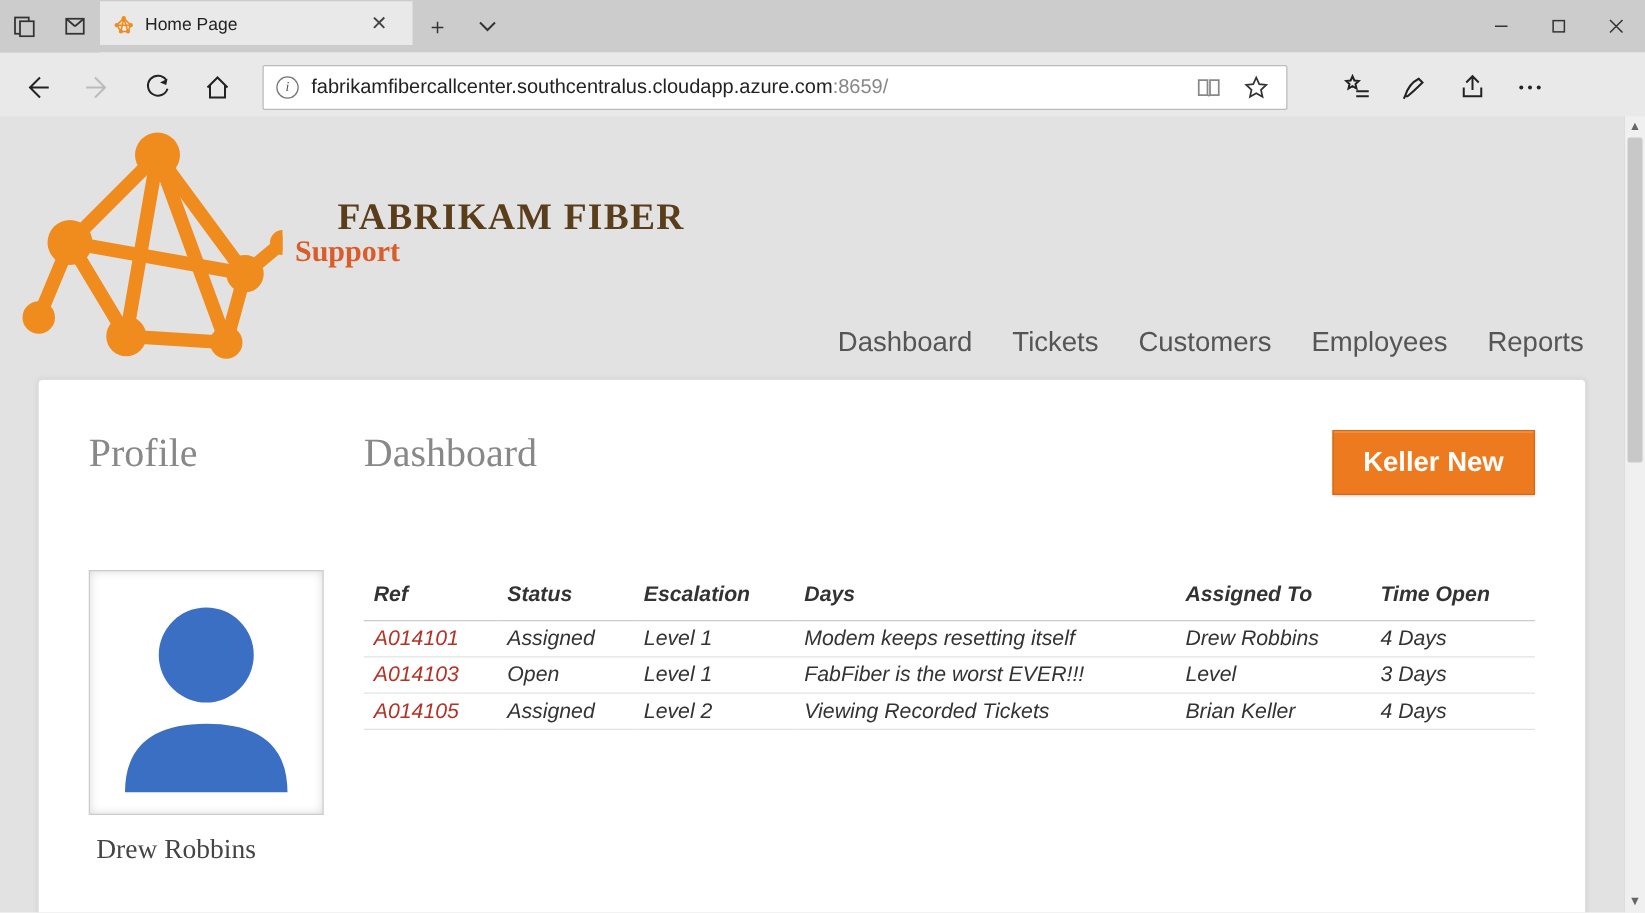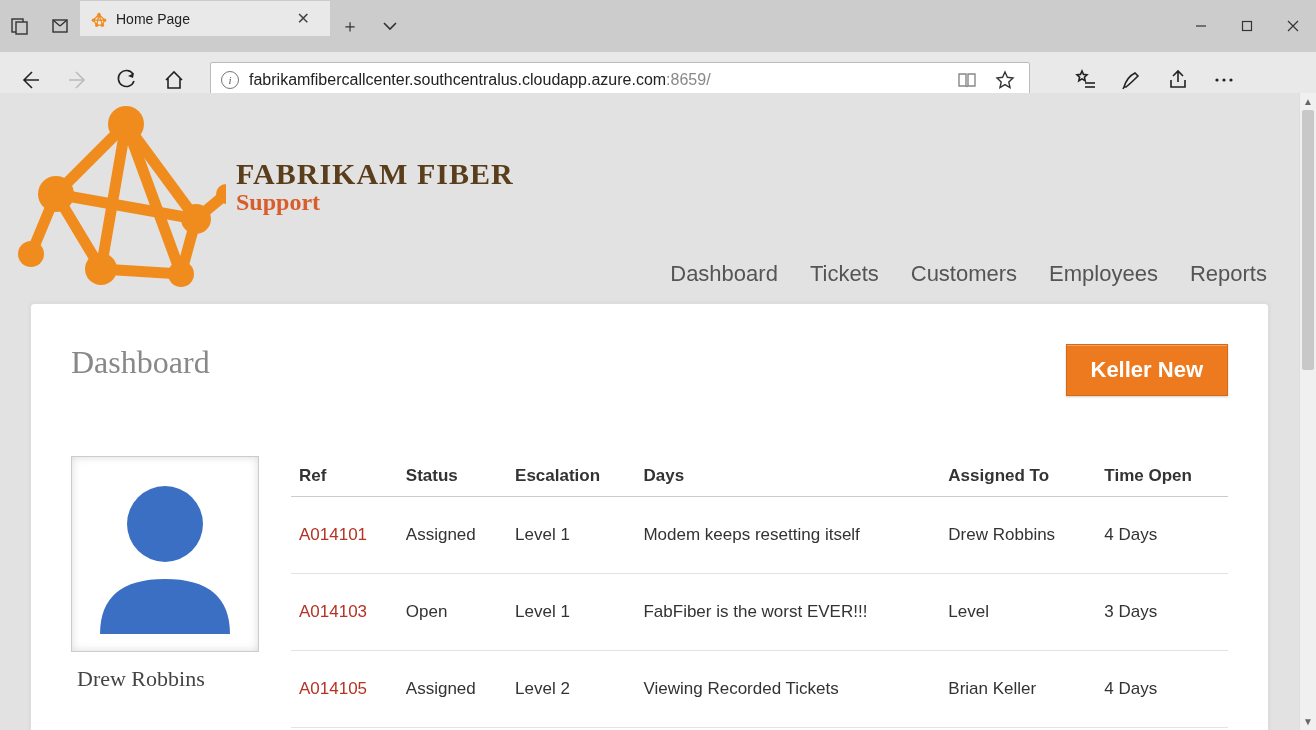--- a/index.html
+++ b/index.html
@@ -6,21 +6,21 @@
     body {
       font-family: "Segoe UI", Tahoma, sans-serif;
       background: #e5e5e5;
       width: 1316px;
       height: 730px;
       overflow: hidden;
       position: relative;
     }
     
     .titlebar {
-      height: 52px;
+      height: 42px;
       background: #ccc;
       display: flex;
       align-items: stretch;
     }
     .titlebar-left {
       display: flex;
       align-items: center;
       background: #ccc;
     }
     .tabstrip-btn {
@@ -154,20 +154,21 @@
       display: flex;
       align-items: flex-start;
     }
     .brand-text { margin-left: 10px; margin-top: 58px;}
     .brand-name {
       font-family: Georgia, "Times New Roman", serif;
       font-size: 30px;
       font-weight: bold;
       color: #5a3d1a;
       letter-spacing: 1px;
+      margin-left: 34px;
     }
     .brand-sub {
       font-family: Georgia, serif;
       font-size: 24px;
       font-weight: bold;
       color: #d95d2a;
       margin-top: -2px;
     }
     .main-nav {
       position: absolute;
@@ -220,29 +221,29 @@
       box-shadow: inset 0 0 8px rgba(0,0,0,.15);
     }
     .profile-name {
       font-family: Georgia, serif;
       font-size: 22px;
       color: #444;
       margin-top: 14px;
       padding-left: 6px;
     }
     .tickets-table { flex:1; }
-    table { width: 100%; border-collapse: collapse; font-size: 17px; color:#333;}
+    table { width: 100%; border-collapse: collapse; font-size: 17px; color:#333;font-style:italic;}
     thead th {
       text-align: left;
       font-weight: bold;
       padding: 10px 8px;
       border-bottom: 1px solid #ccc;
     }
     tbody td {
-      padding: 28px 8px;
+      padding: 4px 8px;
       border-bottom: 1px solid #e3e3e3;
       white-space: nowrap;
     }
     tbody td.title-cell { max-width: 280px; overflow: hidden; text-overflow: ellipsis;}
     .ref-link { color: #b53224; }
   </style>
 </head>
 <body>
 
 <div class="titlebar">
@@ -405,20 +406,23 @@
       <a>Dashboard</a>
       <a>Tickets</a>
       <a>Customers</a>
       <a>Employees</a>
       <a>Reports</a>
     </nav>
   </div>
 
   <div class="content-card">
     <div class="content-header">
+      <div class="profile-col">
+        <h2 class="profile-heading">Profile</h2>
+      </div>
       <div class="dash-col">
         <h2 class="dash-heading">Dashboard</h2>
       </div>
       <button class="create-btn">Keller New</button>
     </div>
 
     <div class="content-body">
       <div class="profile-block">
         <div class="avatar-box">
           <svg width="150" height="160" viewBox="0 0 150 160">

